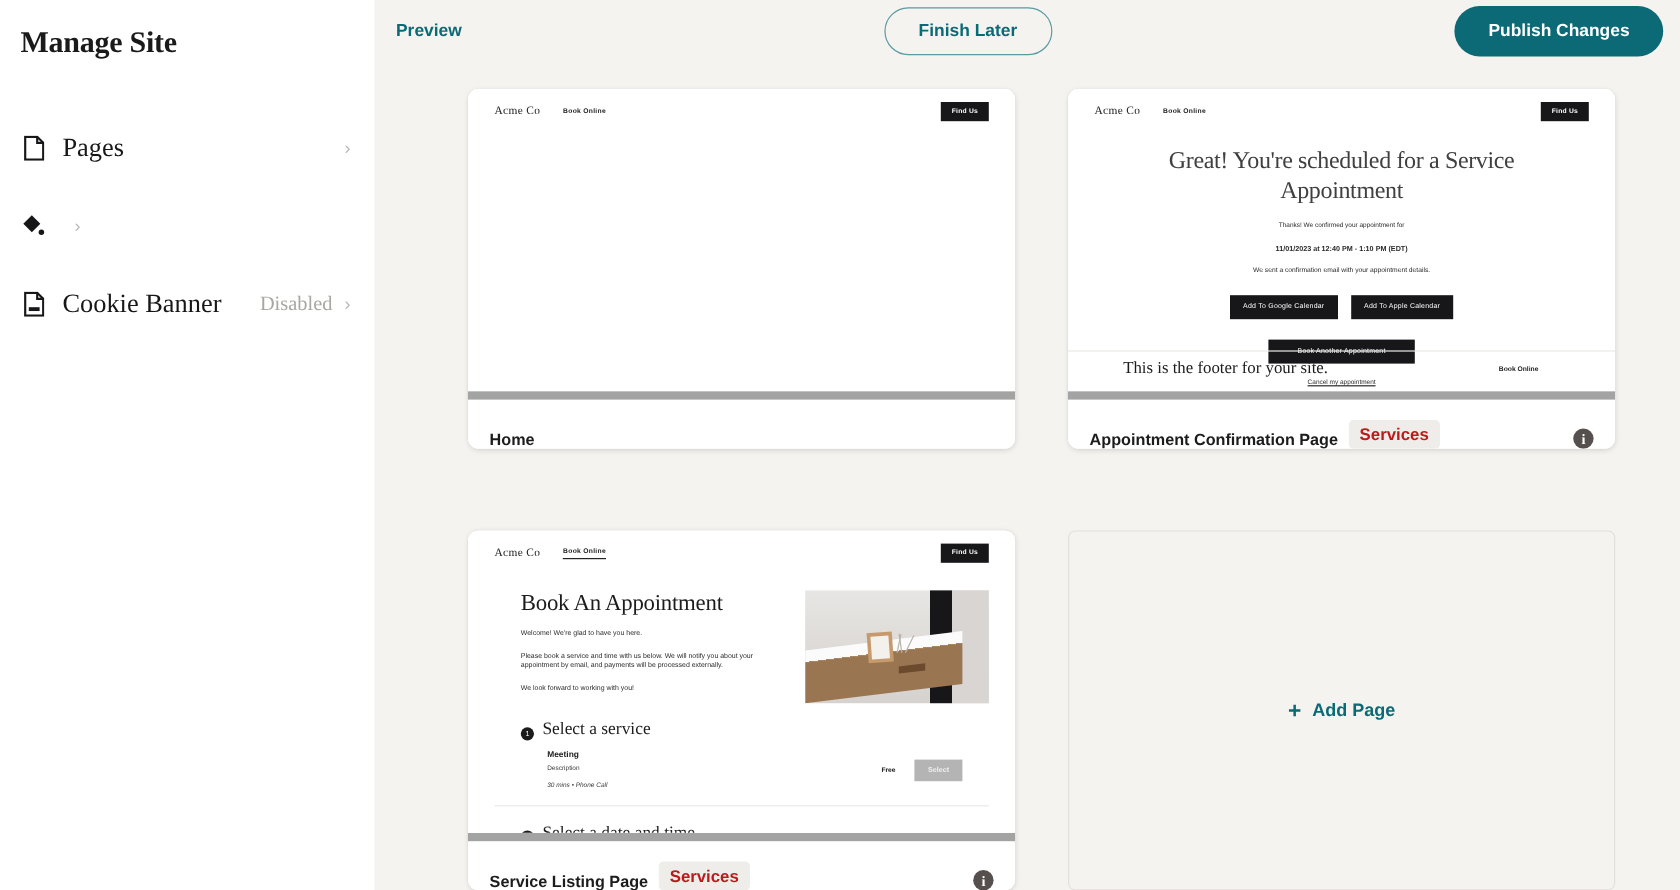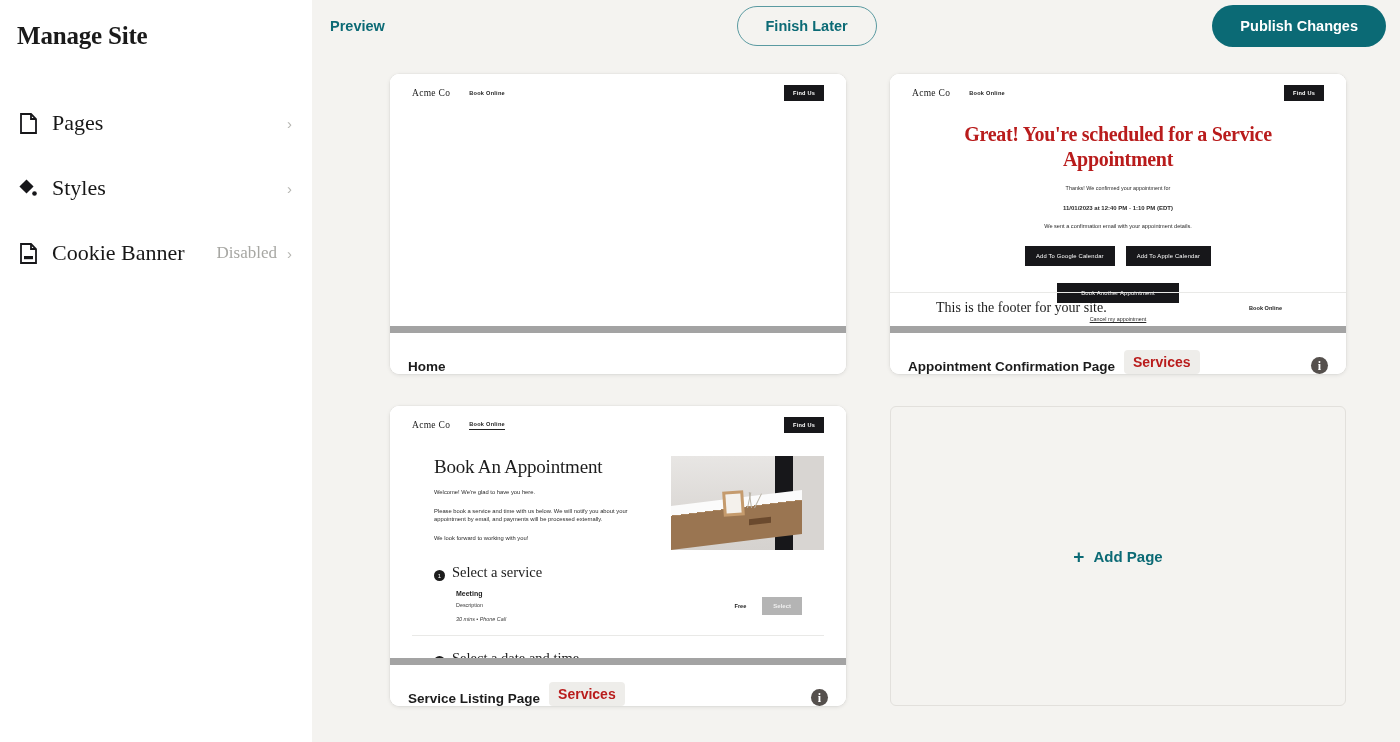--- a/index.html
+++ b/index.html
@@ -106,21 +106,21 @@
     padding: 13px 28px;
     cursor: pointer;
     margin-left: 12px;
     font-family: "Liberation Sans", sans-serif;
   }
 
   .grid {
     padding: 22px 46px 0 78px;
     display: grid;
     grid-template-columns: 456px 456px;
-    gap: 32px 44px;
+    gap: 68px 44px;
   }
 
   
   .card {
     width: 456px;
     height: 300px;
     background: #ffffff;
     border-radius: 9px;
     box-shadow: 0 1px 4px rgba(0,0,0,0.10), 0 0 0 0.5px rgba(0,0,0,0.04);
     overflow: hidden;
@@ -209,25 +209,25 @@
     background: linear-gradient(180deg,#fbdfbb 0%,#fbdcb4 55%,#fad2a2 78%,#f7c68c 85%, #f5a04e 86%, #f09b45 100%);
     overflow: hidden;
   }
 
   
   .conf {
     flex: 1; background: #fff; padding: 4px 42px 0; position: relative;
   }
   .conf h2 {
     font-family: "Liberation Serif", serif;
-    font-weight: bold;
+    font-weight: normal;
     font-size: 20px;
     line-height: 25px;
     text-align: center;
-    color: #b91c1c;
+    color: #404040;
     letter-spacing: -0.3px;
     margin-top: 6px;
   }
   .conf-p { text-align:center; font-size:5.4px; color:#2a2a2a; margin-top:12px; line-height:8px; }
   .conf-p.b { font-weight: bold; font-size: 6px; }
   .conf-p2 { text-align:center; font-size:5.6px; color:#2a2a2a; margin-top:11px; }
   .conf-btn-row { display:flex; justify-content:center; gap:11px; margin-top:17px; }
   .conf-btn {
     background:#17171a; color:#fff; font-size:5.8px; font-weight:500;
     padding:7px 11px; letter-spacing:0.2px;
@@ -331,21 +331,20 @@
         <span class="chev">›</span>
       </div>
 
       <div class="nav-item">
         <span class="nav-icon">
           <svg width="19" height="19" viewBox="0 0 19 19">
               <rect x="2.5" y="2.5" width="10" height="10" transform="rotate(45 7.5 7.5)" fill="#17171a"></rect>
               <circle cx="15.5" cy="14.5" r="2.3" fill="#17171a"></circle>
             </svg>
         </span>
-        <span class="nav-label">Styles</span>
         <span class="nav-status"></span>
         <span class="chev">›</span>
       </div>
 
       <div class="nav-item">
         <span class="nav-icon">
           <svg width="17" height="21" viewBox="0 0 17 21">
               <path d="M1 1h10l5 5v14H1z" fill="none" stroke="#17171a" stroke-width="1.8"></path>
               <path d="M11 1v5h5" fill="none" stroke="#17171a" stroke-width="1.8"></path>
               <rect x="4" y="13" width="9" height="3.2" fill="#17171a"></rect>

